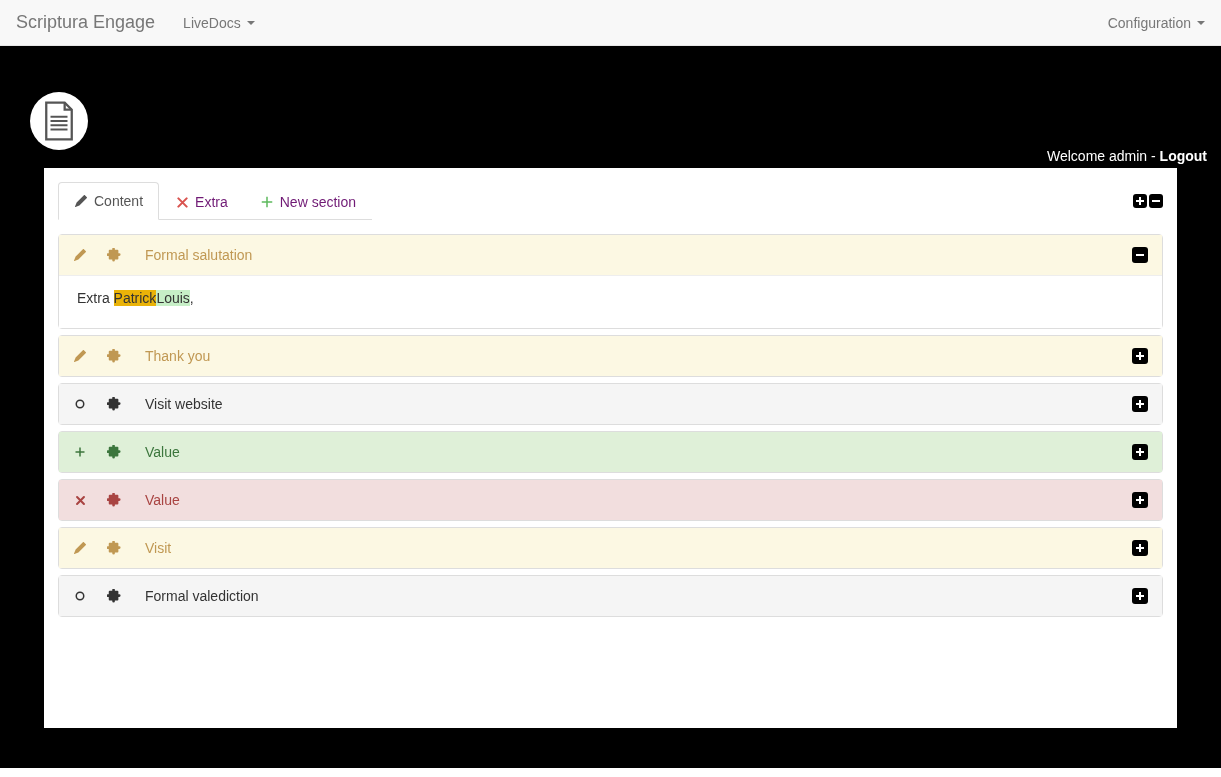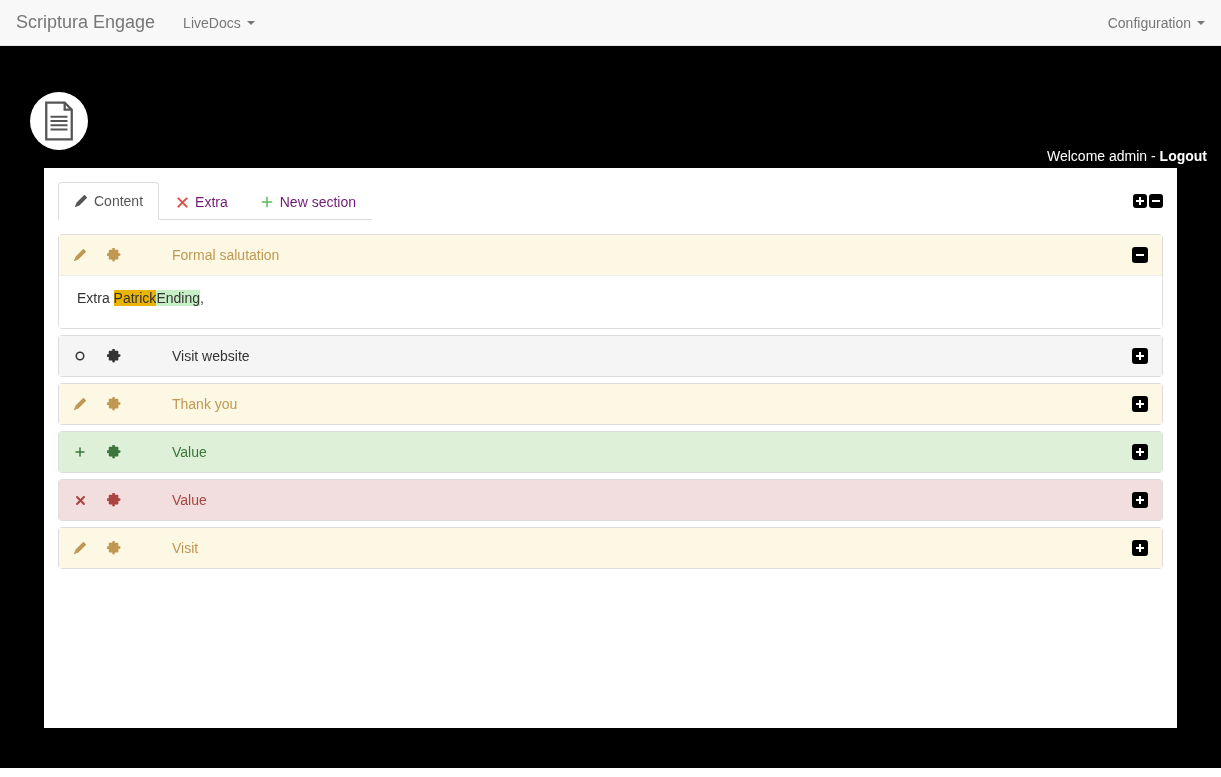--- a/index.html
+++ b/index.html
@@ -36,21 +36,21 @@
   .tab .ico-green { color: #5cb85c; font-weight: bold; }
   .global-toggles { display: flex; gap: 2px; }
   .sq { width: 14px; height: 14px; border-radius: 3px; display: inline-flex; align-items: center; justify-content: center; cursor: pointer; }
   .sq-black { background: #000; color: #fff; }
 
   
   .section { border: 1px solid #ddd; border-radius: 4px; margin-bottom: 6px; }
   .section-head { display: flex; align-items: center; padding: 12px 14px; justify-content: space-between; }
   .section-head .left { display: flex; align-items: center; gap: 22px; }
   .section-head .icons { display: flex; align-items: center; gap: 20px; min-width: 50px; }
-  .section-title { font-size: 14px; margin-left: 27px; }
+  .section-title { font-size: 14px; }
   .section-body { padding: 14px 18px 22px 18px; border-top: 1px solid #eee; background: #fff; color: #333; }
 
   .bg-warn { background: #fcf8e3; }
   .bg-warn .section-title, .bg-warn .ico { color: #c09853; }
   .bg-default { background: #f5f5f5; }
   .bg-default .section-title { color: #333; }
   .bg-default .ico { color: #333; }
   .bg-success { background: #dff0d8; }
   .bg-success .section-title, .bg-success .ico { color: #3c763d; }
   .bg-danger { background: #f2dede; }
@@ -165,63 +165,63 @@
                 </span>
               </div>
               <span class="section-title">Formal salutation</span>
             </div>
             <span class="toggle-icon">
               <svg width="10" height="10" viewBox="0 0 10 10">
                 <rect x="1" y="4" width="8" height="2" fill="#fff"></rect>
               </svg>
             </span>
           </div>
-          <div class="section-body"><span>Extra </span><span class="del">Patrick</span><span class="ins">Ending</span><span>,</span></div>
+          <div class="section-body"><span>Extra </span><span class="del">Patrick</span><span class="ins">Louis</span><span>,</span></div>
+        </div>
+        <div class="section">
+          <div class="section-head bg-warn">
+            <div class="left">
+              <div class="icons">
+                <span class="ico">
+                  <svg width="12" height="12" viewBox="0 0 16 16">
+                    <path fill="#c09853" d="M12.146.146a.5.5 0 0 1 .708 0l3 3a.5.5 0 0 1 0 .708l-10 10a.5.5 0 0 1-.168.11l-5 2a.5.5 0 0 1-.65-.65l2-5a.5.5 0 0 1 .11-.168l10-10z"></path>
+                  </svg>
+                </span>
+                <span class="ico">
+                  <svg width="14" height="14" viewBox="0 0 16 16">
+                    <path fill="#c09853" d="M6 1a1.5 1.5 0 0 1 3 0V2h3a1 1 0 0 1 1 1v3h1a1.5 1.5 0 0 1 0 3h-1v3a1 1 0 0 1-1 1H9v1a1.5 1.5 0 0 1-3 0v-1H3a1 1 0 0 1-1-1V9H1a1.5 1.5 0 0 1 0-3h1V3a1 1 0 0 1 1-1h3V1z"></path>
+                  </svg>
+                </span>
+              </div>
+              <span class="section-title">Thank you</span>
+            </div>
+            <span class="toggle-icon">
+              <svg width="10" height="10" viewBox="0 0 10 10">
+                <rect x="4" y="1" width="2" height="8" fill="#fff"></rect>
+                <rect x="1" y="4" width="8" height="2" fill="#fff"></rect>
+              </svg>
+            </span>
+          </div>
         </div>
         <div class="section">
           <div class="section-head bg-default">
             <div class="left">
               <div class="icons">
                 <span class="ico">
                   <svg width="12" height="12" viewBox="0 0 16 16">
                     <circle cx="8" cy="8" r="5" fill="none" stroke="#333" stroke-width="2"></circle>
                   </svg>
                 </span>
                 <span class="ico">
                   <svg width="14" height="14" viewBox="0 0 16 16">
                     <path fill="#333" d="M6 1a1.5 1.5 0 0 1 3 0V2h3a1 1 0 0 1 1 1v3h1a1.5 1.5 0 0 1 0 3h-1v3a1 1 0 0 1-1 1H9v1a1.5 1.5 0 0 1-3 0v-1H3a1 1 0 0 1-1-1V9H1a1.5 1.5 0 0 1 0-3h1V3a1 1 0 0 1 1-1h3V1z"></path>
                   </svg>
                 </span>
               </div>
               <span class="section-title">Visit website</span>
-            </div>
-            <span class="toggle-icon">
-              <svg width="10" height="10" viewBox="0 0 10 10">
-                <rect x="4" y="1" width="2" height="8" fill="#fff"></rect>
-                <rect x="1" y="4" width="8" height="2" fill="#fff"></rect>
-              </svg>
-            </span>
-          </div>
-        </div>
-        <div class="section">
-          <div class="section-head bg-warn">
-            <div class="left">
-              <div class="icons">
-                <span class="ico">
-                  <svg width="12" height="12" viewBox="0 0 16 16">
-                    <path fill="#c09853" d="M12.146.146a.5.5 0 0 1 .708 0l3 3a.5.5 0 0 1 0 .708l-10 10a.5.5 0 0 1-.168.11l-5 2a.5.5 0 0 1-.65-.65l2-5a.5.5 0 0 1 .11-.168l10-10z"></path>
-                  </svg>
-                </span>
-                <span class="ico">
-                  <svg width="14" height="14" viewBox="0 0 16 16">
-                    <path fill="#c09853" d="M6 1a1.5 1.5 0 0 1 3 0V2h3a1 1 0 0 1 1 1v3h1a1.5 1.5 0 0 1 0 3h-1v3a1 1 0 0 1-1 1H9v1a1.5 1.5 0 0 1-3 0v-1H3a1 1 0 0 1-1-1V9H1a1.5 1.5 0 0 1 0-3h1V3a1 1 0 0 1 1-1h3V1z"></path>
-                  </svg>
-                </span>
-              </div>
-              <span class="section-title">Thank you</span>
             </div>
             <span class="toggle-icon">
               <svg width="10" height="10" viewBox="0 0 10 10">
                 <rect x="4" y="1" width="2" height="8" fill="#fff"></rect>
                 <rect x="1" y="4" width="8" height="2" fill="#fff"></rect>
               </svg>
             </span>
           </div>
         </div>
         <div class="section">
@@ -293,16 +293,41 @@
               <span class="section-title">Visit</span>
             </div>
             <span class="toggle-icon">
               <svg width="10" height="10" viewBox="0 0 10 10">
                 <rect x="4" y="1" width="2" height="8" fill="#fff"></rect>
                 <rect x="1" y="4" width="8" height="2" fill="#fff"></rect>
               </svg>
             </span>
           </div>
         </div>
+        <div class="section">
+          <div class="section-head bg-default">
+            <div class="left">
+              <div class="icons">
+                <span class="ico">
+                  <svg width="12" height="12" viewBox="0 0 16 16">
+                    <circle cx="8" cy="8" r="5" fill="none" stroke="#333" stroke-width="2"></circle>
+                  </svg>
+                </span>
+                <span class="ico">
+                  <svg width="14" height="14" viewBox="0 0 16 16">
+                    <path fill="#333" d="M6 1a1.5 1.5 0 0 1 3 0V2h3a1 1 0 0 1 1 1v3h1a1.5 1.5 0 0 1 0 3h-1v3a1 1 0 0 1-1 1H9v1a1.5 1.5 0 0 1-3 0v-1H3a1 1 0 0 1-1-1V9H1a1.5 1.5 0 0 1 0-3h1V3a1 1 0 0 1 1-1h3V1z"></path>
+                  </svg>
+                </span>
+              </div>
+              <span class="section-title">Formal valediction</span>
+            </div>
+            <span class="toggle-icon">
+              <svg width="10" height="10" viewBox="0 0 10 10">
+                <rect x="4" y="1" width="2" height="8" fill="#fff"></rect>
+                <rect x="1" y="4" width="8" height="2" fill="#fff"></rect>
+              </svg>
+            </span>
+          </div>
+        </div>
       </div>
 
   </div>
 </div>
 
 </body></html>

